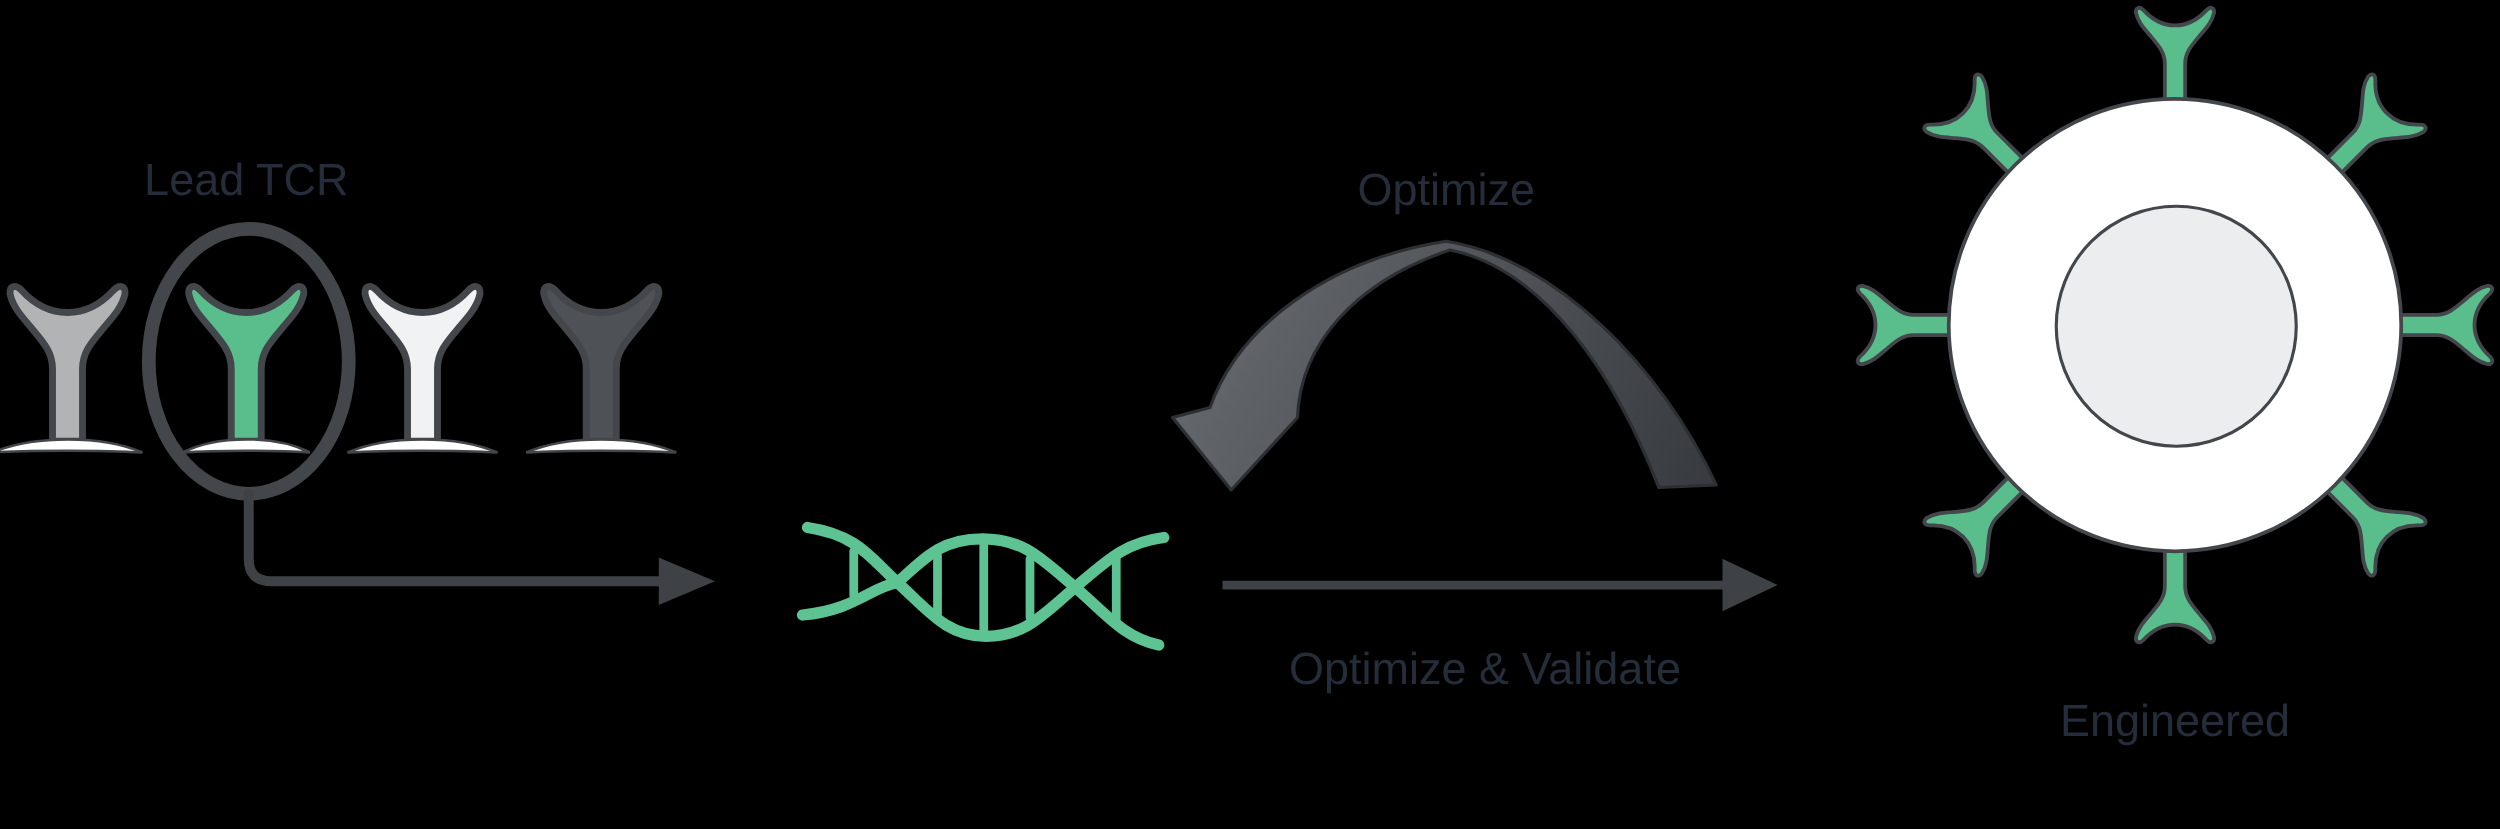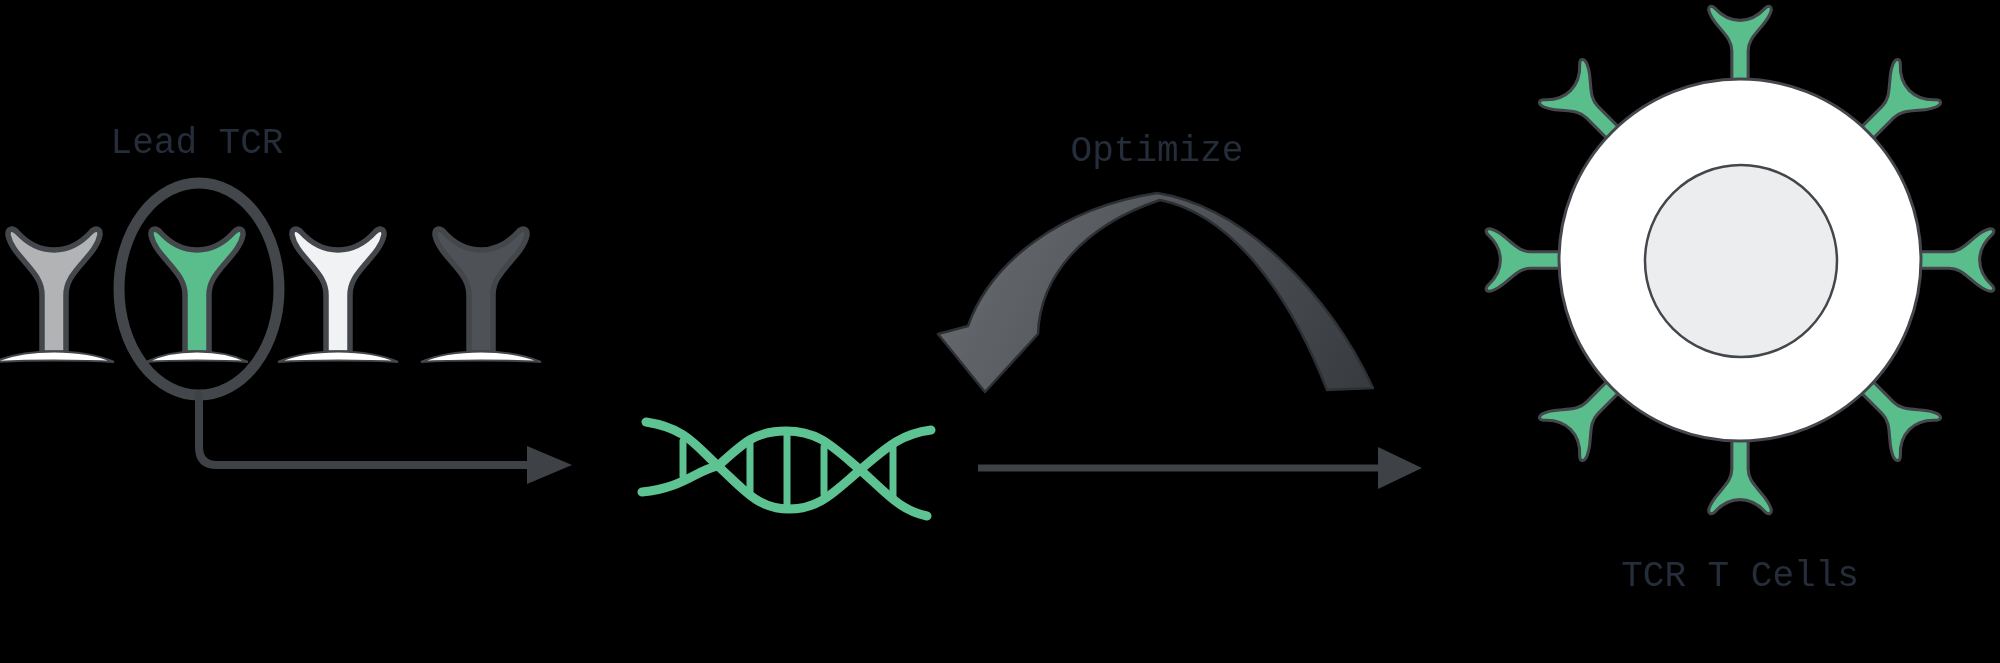--- a/index.html
+++ b/index.html
@@ -13,21 +13,20 @@
   .stage svg{position:absolute;inset:0;display:block;}
   .label{
     position:absolute;
     transform:translateX(-50%);
     color:#242d39;
     font-size:36px;
     line-height:41px;
     letter-spacing:0px;
     white-space:nowrap;
     text-align:right;
-    font-family:Liberation Mono, monospace;
   }
   .label span{display:block;}
 </style>
 </head>
 <body>
 
 <div class="stage">
 
   <svg width="2000" height="663" viewBox="0 0 2000 663" xmlns="http://www.w3.org/2000/svg" xmlns:xlink="http://www.w3.org/1999/xlink">
 
@@ -128,18 +127,19 @@
       <circle cx="1740" cy="260" r="181" stroke-width="3" fill="#ffffff" stroke="#43464a"></circle>
       <circle cx="1741" cy="261" r="96" stroke-width="2.5" fill="#ecedef" stroke="#43464a"></circle>
     </g>
   </svg>
 
   <div class="label" style="left:197px;top:123px">Lead TCR</div>
 
 
   <div class="label" style="left:1157px;top:131px">Optimize</div>
 
+  <div class="label" style="left:1188px;top:514px">Optimize &amp; Validate</div>
 
   <div class="label" style="left:1740px;top:556px">
-    <span>TCR T Cells</span>
+    <span>Engineered</span>
   </div>
 
 </div>
 
 </body></html>

